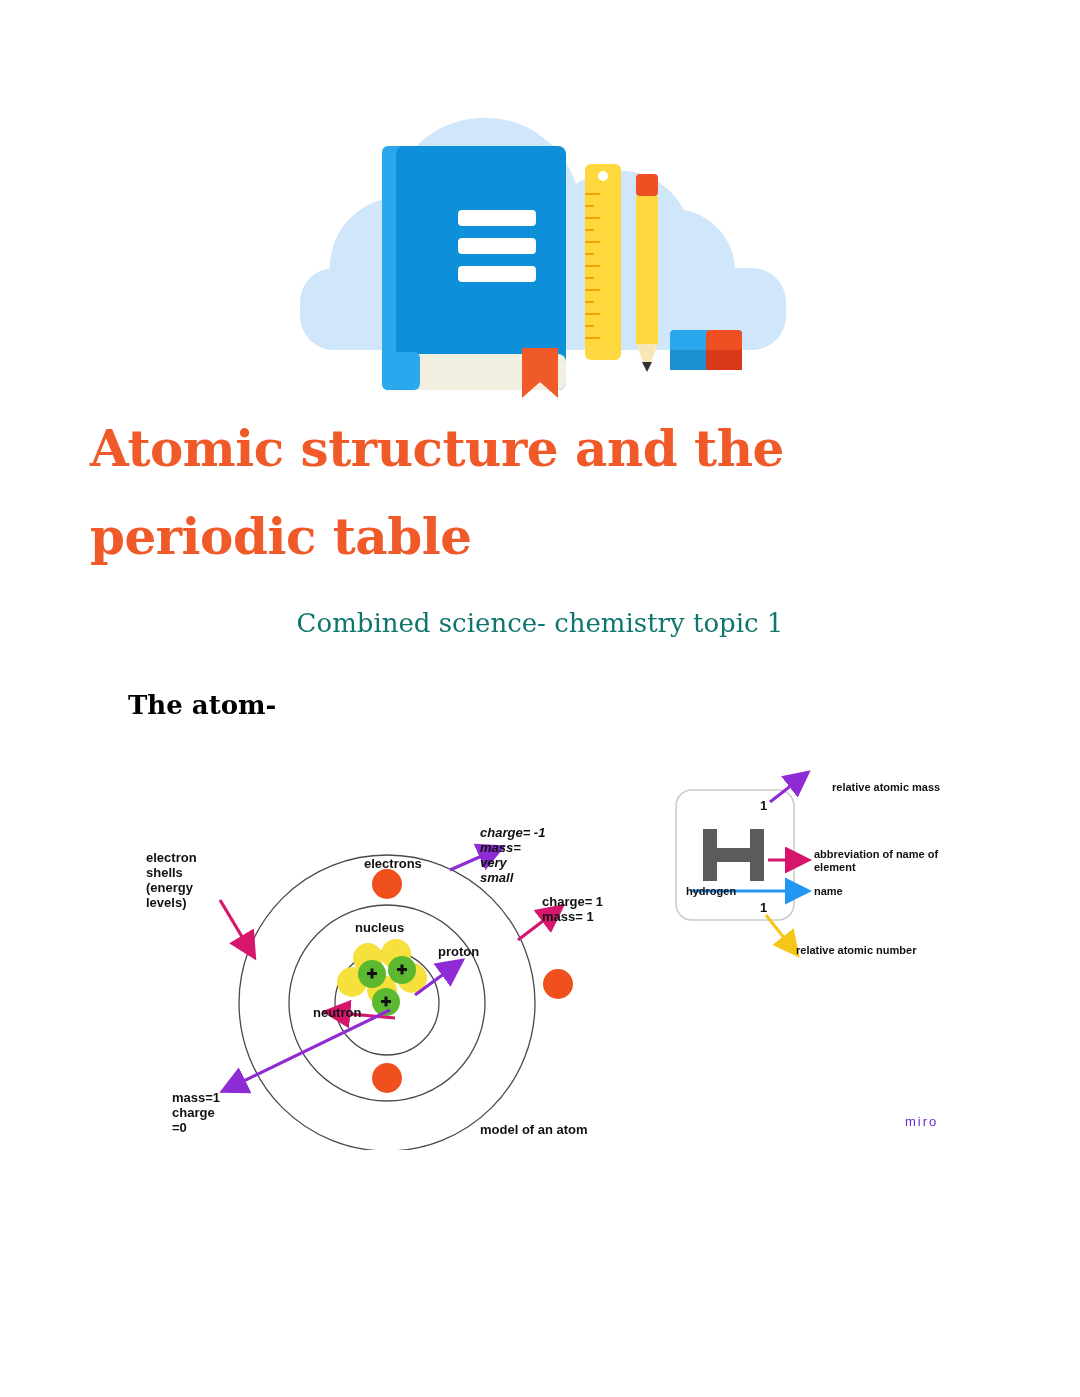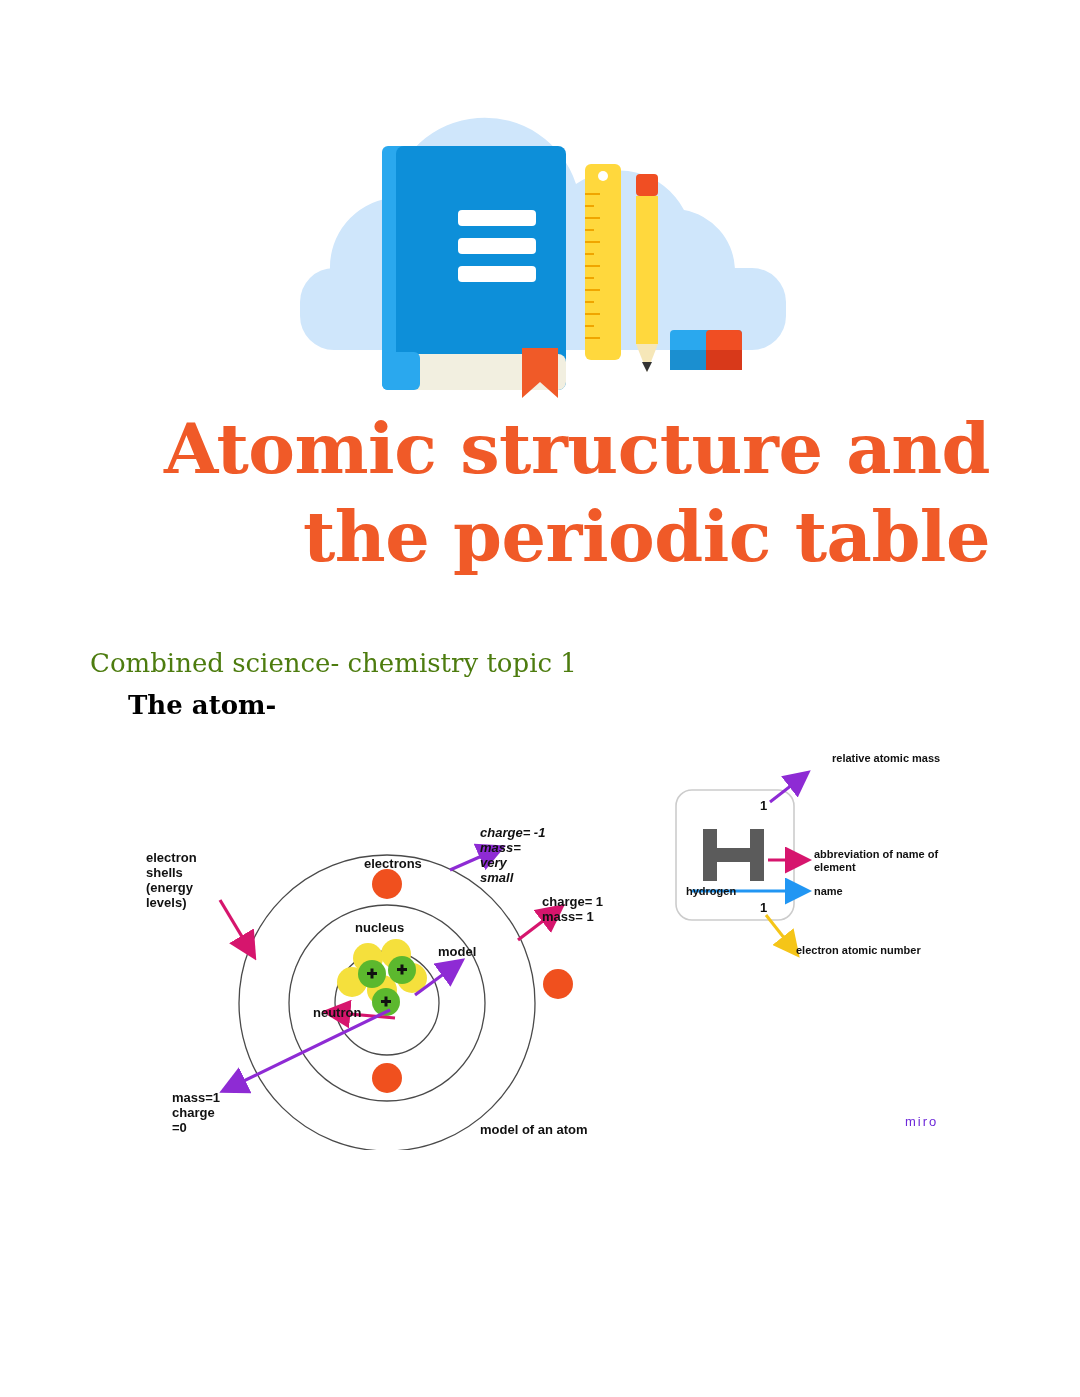--- a/index.html
+++ b/index.html
@@ -23,37 +23,37 @@
     width: 1080px;
     height: 310px;
   }
 
   
   .main-title {
     position: absolute;
     left: 90px;
     top: 405px;
     width: 900px;
-    text-align: right;
+    text-align: left;
     color: #f05a28;
     font-family: "DejaVu Serif", serif;
     font-weight: bold;
-    font-size: 70px;
+    font-size: 50px;
     line-height: 88px;
     letter-spacing: -0.5px;
   }
   .subtitle {
     position: absolute;
     left: 90px;
     top: 608px;
     width: 900px;
-    color: #4d7c0f;
+    text-align: center;
+    color: #0f766e;
     font-family: "DejaVu Serif", serif;
     font-size: 26px;
-    margin-top: 40px;
   }
   .section-heading {
     position: absolute;
     left: 128px;
     top: 690px;
     color: #000000;
     font-family: "DejaVu Serif", serif;
     font-weight: bold;
     font-size: 26px;
   }
@@ -230,31 +230,31 @@
 (energy
 levels)</div>
   <div class="lbl" style="left:244px; top:106px;">electrons</div>
   <div class="lbl" style="left:360px; top:75px;font-style:italic;">charge= -1
 mass=
 very
 small</div>
   <div class="lbl" style="left:422px; top:144px;">charge= 1
 mass= 1</div>
   <div class="lbl" style="left:235px; top:170px;">nucleus</div>
-  <div class="lbl" style="left:318px; top:194px;">model</div>
+  <div class="lbl" style="left:318px; top:194px;">proton</div>
   <div class="lbl" style="left:193px; top:255px;">neutron</div>
   <div class="lbl" style="left:52px; top:340px;">mass=1
 charge
 =0</div>
   <div class="lbl" style="left:360px; top:372px;text-align:center;">model of an atom</div>
 
   <div class="lbl" style="left:640px; top:48px;">1</div>
   <div class="lbl" style="left:640px; top:150px;">1</div>
   <div class="lbl sm" style="left:566px; top:135px;">hydrogen</div>
 
-  <div class="lbl sm" style="left:694px; top:2px;padding-left:18px;">relative atomic mass</div>
+  <div class="lbl sm" style="left:694px; top:31px;padding-left:18px;">relative atomic mass</div>
   <div class="lbl sm" style="left:694px; top:98px;">abbreviation of name of
 element</div>
   <div class="lbl sm" style="left:694px; top:135px;">name</div>
-  <div class="lbl sm" style="left:676px; top:194px;">electron atomic number</div>
+  <div class="lbl sm" style="left:676px; top:194px;">relative atomic number</div>
 </div>
 
 <div class="miro-watermark">miro</div>
 
 </body></html>

